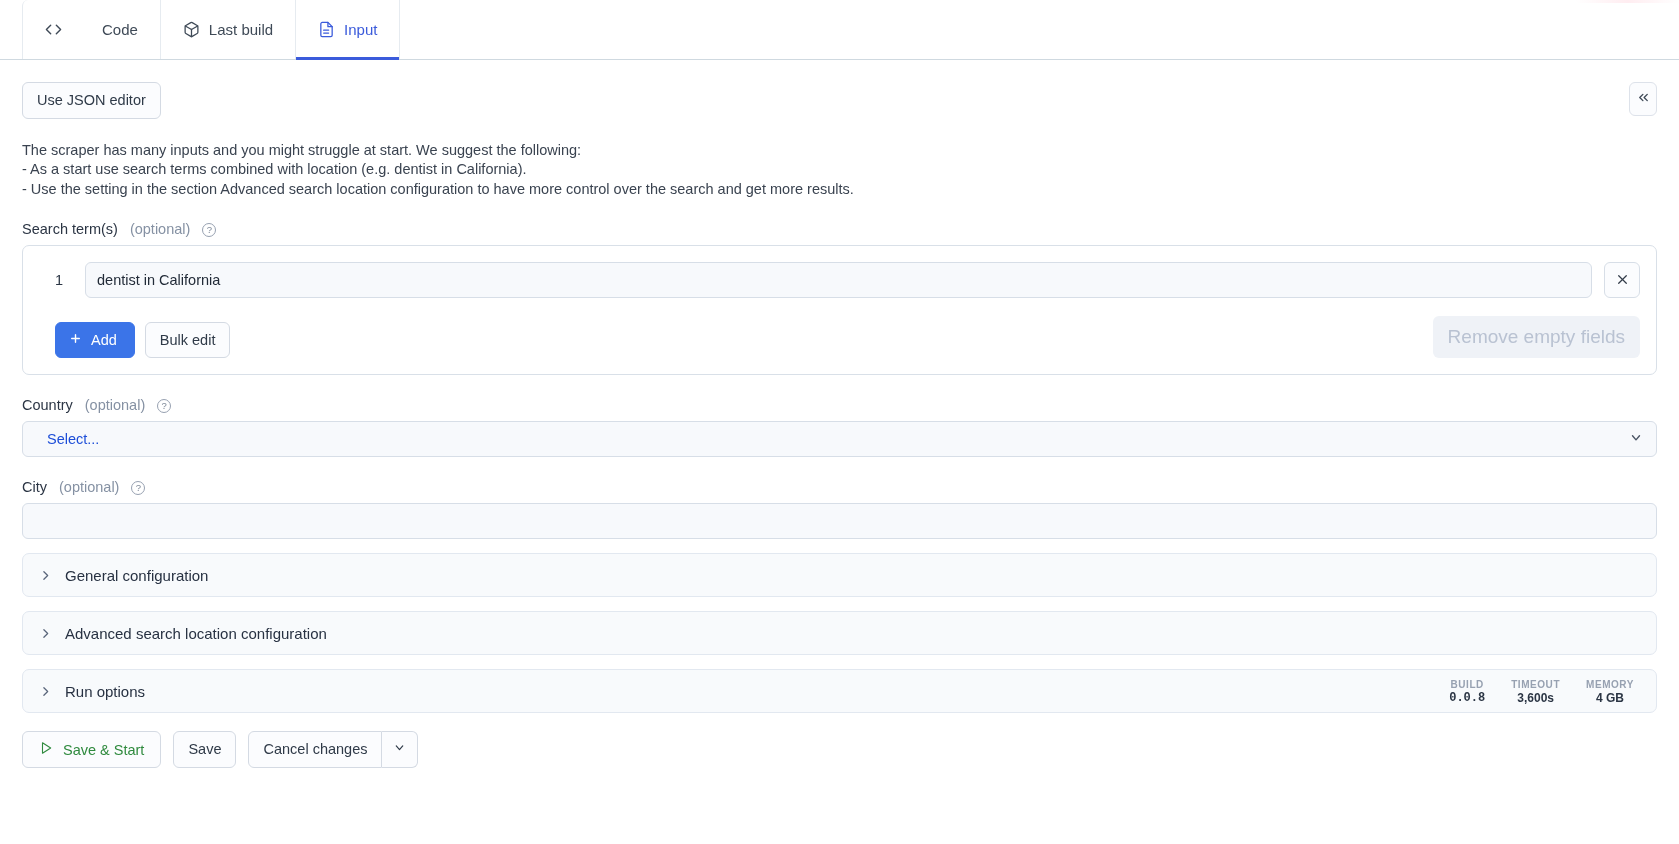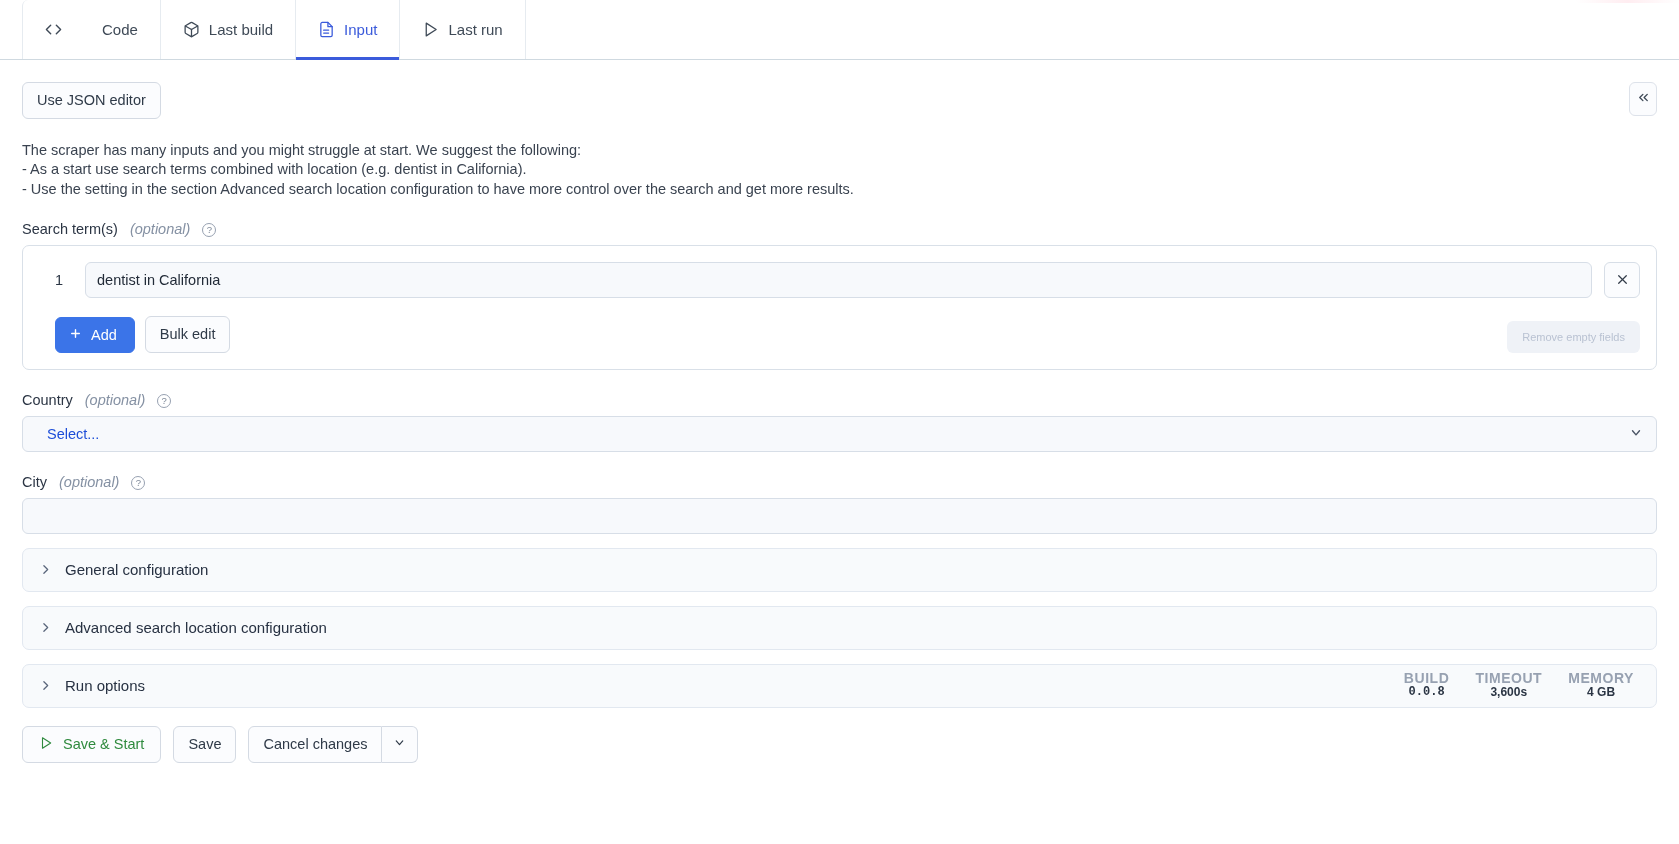--- a/index.html
+++ b/index.html
@@ -73,21 +73,21 @@
     color: #3a4350;
   }
   .desc div { white-space: nowrap; }
 
   .field-label {
     margin-top: 22px;
     font-size: 14.5px;
     color: #2b3544;
     display: flex; align-items: flex-end; gap: 12px;
   }
-  .optional { color: #8591a3; font-style: italic; }
+  .optional { color: #8591a3; }
   .help {
     display: inline-flex; align-items: center; justify-content: center;
     width: 14px; height: 14px; border-radius: 50%;
     border: 1.3px solid #97a1b1; color: #7b8696;
     font-size: 9.5px; line-height: 1; cursor: pointer;
     font-family: "Liberation Sans", sans-serif;
   }
 
   
   .array-box {
@@ -145,21 +145,21 @@
     padding: 9px 17px 9px 13px;
     display: inline-flex; align-items: center; gap: 9px;
     cursor: pointer;
     font-family: "Liberation Sans", sans-serif;
   }
   .btn-disabled {
     background: #eff2f7;
     border: 1px solid transparent;
     color: #b9c2d2;
     border-radius: 6px;
-    font-size: 11px;
+    font-size: 19px;
     padding: 9px 14px;
     cursor: default;
     font-family: "Liberation Sans", sans-serif;
   }
 
   
   .select-box {
     margin-top: 8px;
     height: 36px;
     width: 100%;
@@ -201,21 +201,21 @@
     padding: 0 16px;
     cursor: pointer;
     justify-content: space-between;
   }
   .acc-left { display: flex; align-items: center; gap: 13px; }
   .acc-chev { color: #59657a; display: flex; }
   .acc-title { font-size: 15px; color: #273142; }
   .acc-meta { display: flex; gap: 26px; padding-right: 6px; }
   .meta-col { text-align: center; }
   .meta-k {
-    font-size: 14px; font-weight: bold; letter-spacing: 0.55px;
+    font-size: 10px; font-weight: bold; letter-spacing: 0.55px;
     color: #97a1b1; line-height: 13px;
   }
   .meta-v {
     font-size: 12px; font-weight: bold; color: #2b3544; line-height: 14px;
     font-family: "Liberation Mono", monospace;
   }
   .meta-v.sans { font-family: "Liberation Sans", sans-serif; }
 
   
   .footer {
@@ -276,28 +276,20 @@
         <svg width="17" height="17" viewBox="0 0 24 24" fill="none" stroke="#3b5bdb" stroke-width="1.8" stroke-linecap="round" stroke-linejoin="round">
             <path d="M14 2H6a2 2 0 0 0-2 2v16a2 2 0 0 0 2 2h12a2 2 0 0 0 2-2V8z"></path>
             <polyline points="14 2 14 8 20 8"></polyline>
             <line x1="8" y1="13" x2="15" y2="13"></line>
             <line x1="8" y1="17" x2="15" y2="17"></line>
           </svg>
       </span>
       <span>Input</span>
     </div>
 
-    <div class="tab">
-      <span class="ticon">
-        <svg width="17" height="17" viewBox="0 0 24 24" fill="none" stroke="#3f4a57" stroke-width="1.8" stroke-linejoin="round">
-            <polygon points="6 3 20 12 6 21 6 3"></polygon>
-          </svg>
-      </span>
-      <span>Last run</span>
-    </div>
 
   </div>
 
   <div class="content">
 
     <div class="jsoneditor-row">
       <button class="btn">Use JSON editor</button>
       <button class="collapse-btn">
         <span>
           <svg width="15" height="15" viewBox="0 0 24 24" fill="none" stroke="#3f4a57" stroke-width="2.2" stroke-linecap="round" stroke-linejoin="round">

